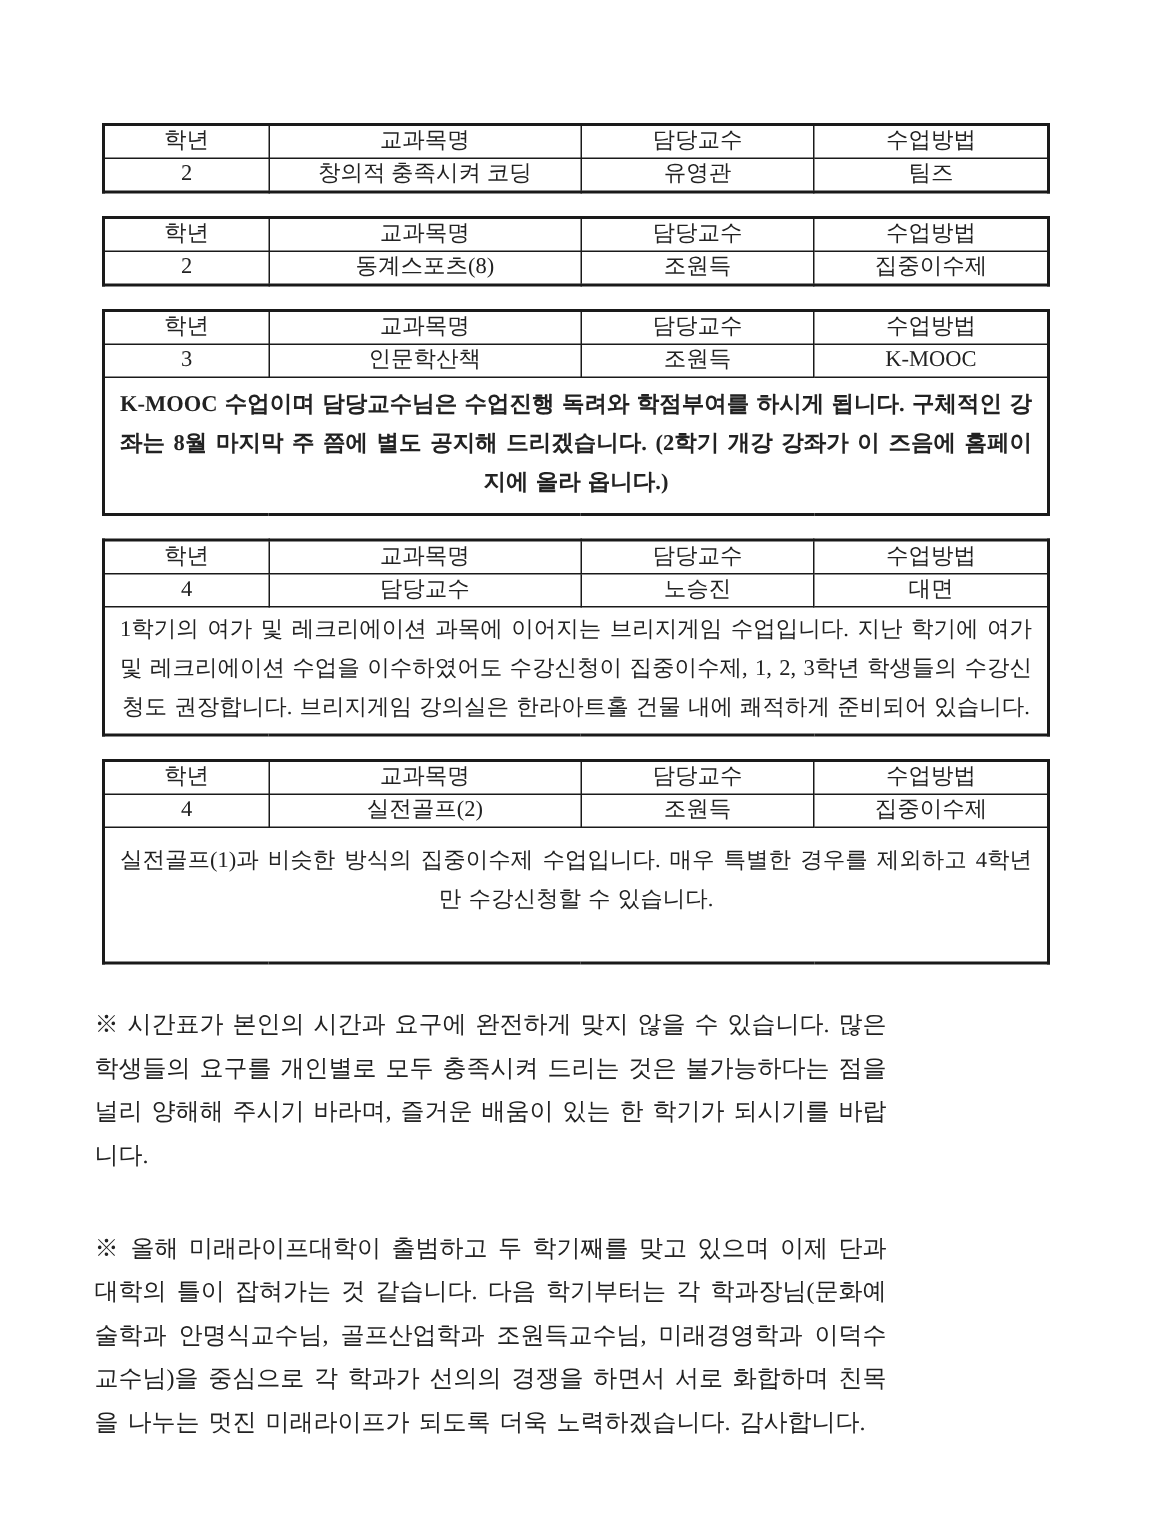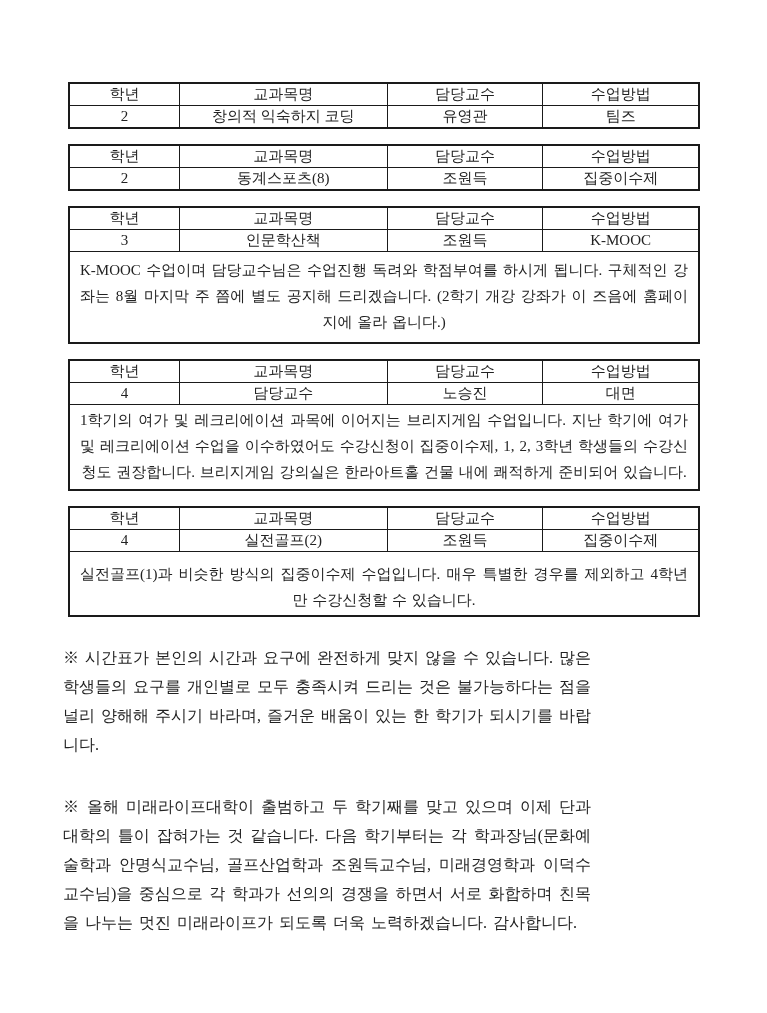--- a/index.html
+++ b/index.html
@@ -51,22 +51,22 @@
   }
   .course-table td.desc {
     height: auto;
     padding: 2px 10px 4px;
     line-height: 26px;
     text-align: justify;
     text-align-last: center;
     white-space: normal;
     word-spacing: 1px;
   }
-  .tables .course-table:nth-of-type(3) td.desc { padding-top: 5px; padding-bottom: 7px; }
-  .tables .course-table:nth-of-type(5) td.desc { padding-top: 9px; padding-bottom: 2px; }
+  .tables .course-table:nth-of-type(3) td.desc { padding-top: 5px; padding-bottom: 7px; font-weight: bold; }
+  .tables .course-table:nth-of-type(5) td.desc { padding-top: 9px; padding-bottom: 28px; }
   
   .notes {
     margin-top: 26px;
   }
   .note {
     margin: 0 0 33px 0;
     font-size: 16px;
     line-height: 29px;
     text-align: justify;
     word-spacing: 2px;
@@ -89,21 +89,21 @@
       <tr class="header-row">
             <th>학년</th>
             <th>교과목명</th>
             <th>담당교수</th>
             <th>수업방법</th>
           </tr>
     </thead>
     <tbody>
       <tr class="data-row">
             <td>2</td>
-            <td>창의적 익숙하지 코딩</td>
+            <td>창의적 충족시켜 코딩</td>
             <td>유영관</td>
             <td>팀즈</td>
           </tr>
     </tbody>
   </table>
 
   <table class="course-table">
     <colgroup>
       <col class="c1">
           <col class="c2">

